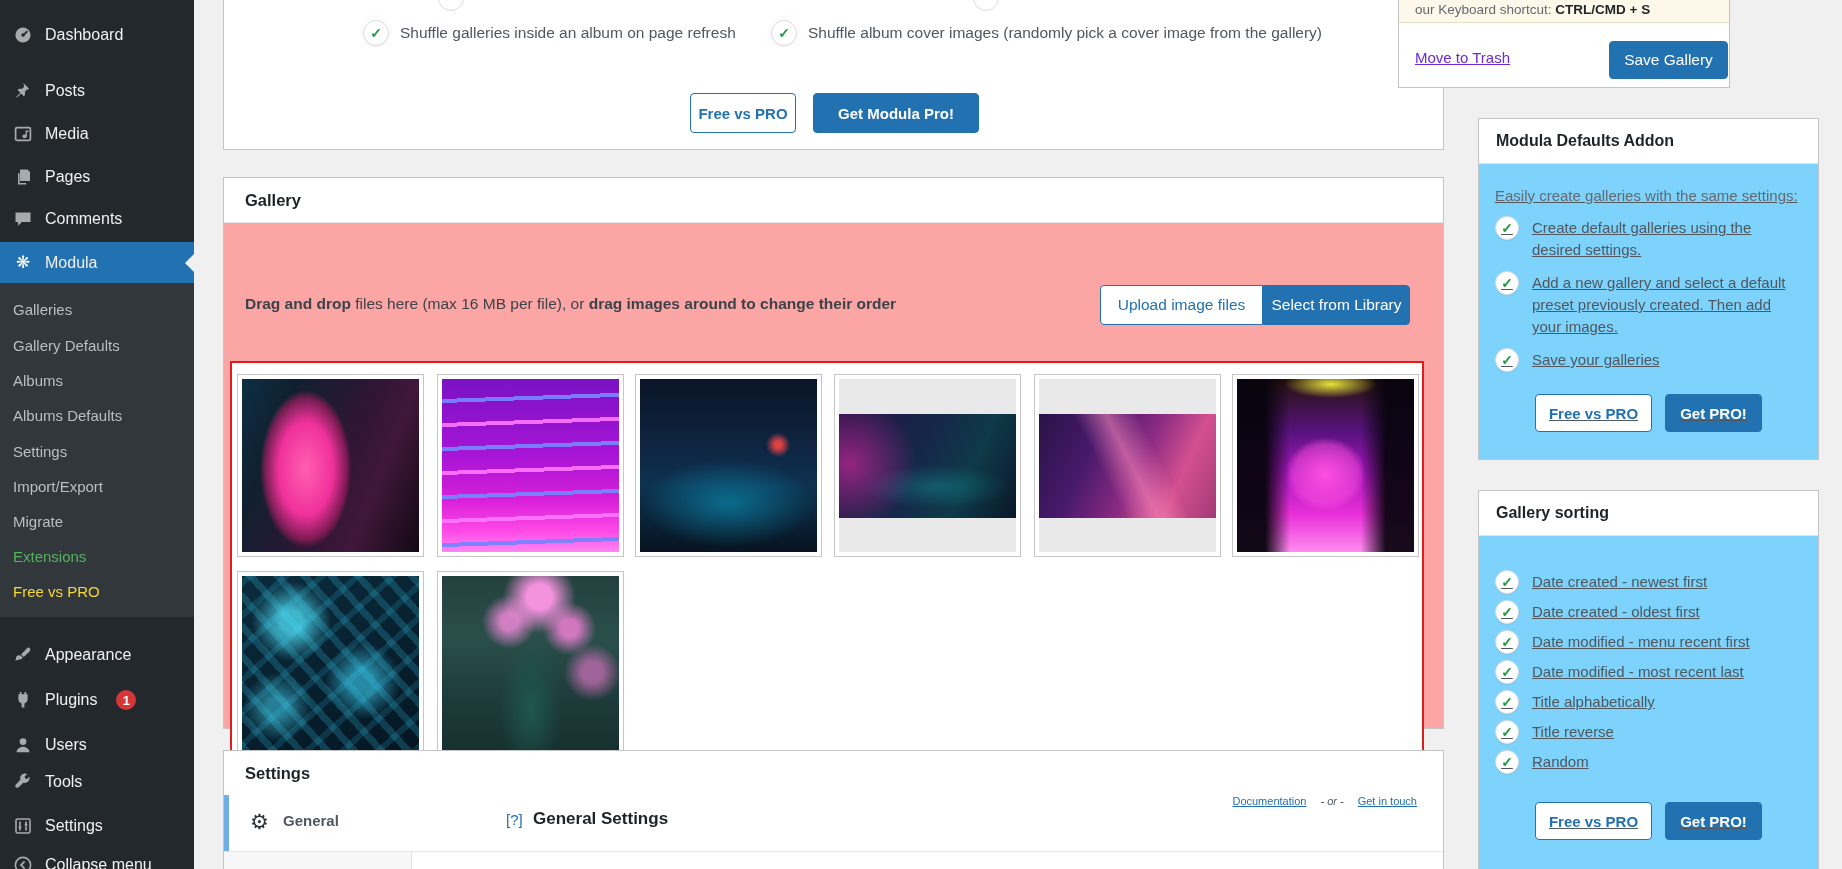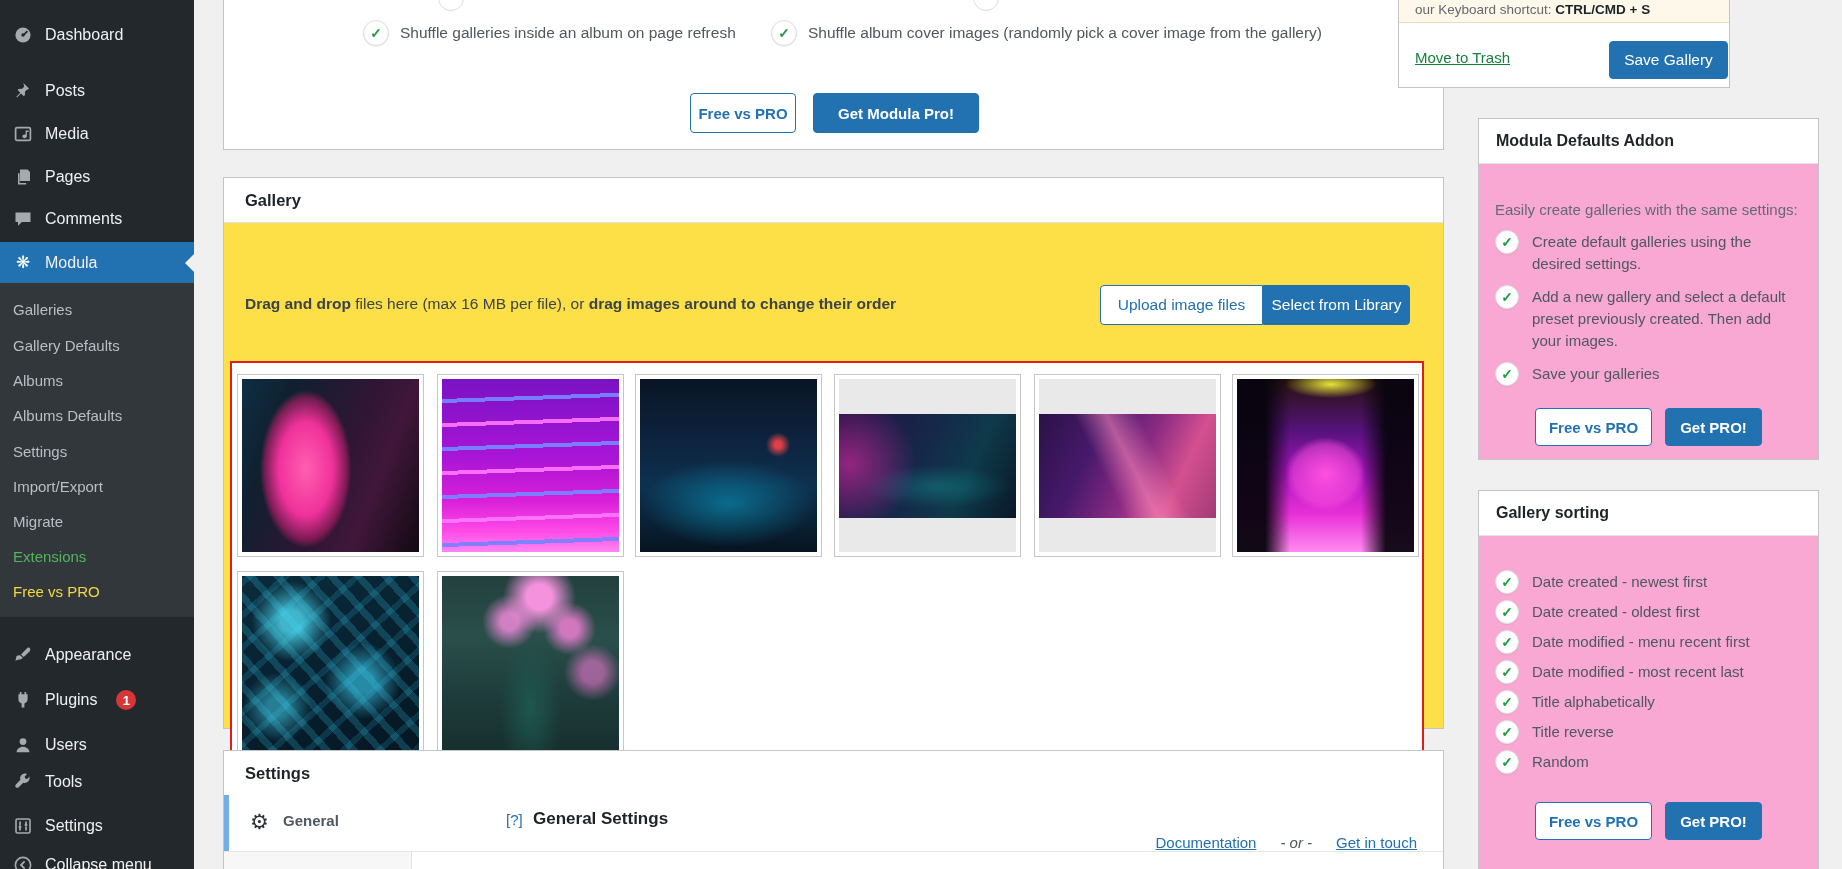--- a/index.html
+++ b/index.html
@@ -35,21 +35,21 @@
   .btn-solid { background:#2271b1; border:1px solid #2271b1; color:#fff; }
   .chk { width:24px; height:24px; flex:0 0 24px; border-radius:50%; background:#fff; border:1px solid #dcdcde;
          display:inline-flex; align-items:center; justify-content:center; color:#229a41; font-weight:700;
          font-size:14px; box-shadow:0 1px 1px rgba(0,0,0,.06); }
   .chk::before { content:"\2713"; }
   
   .cut-chk { position:absolute; top:-15px; width:26px; height:26px; border-radius:50%; background:#fff; border:1px solid #dcdcde; }
   .cbgroup { position:absolute; top:20px; display:flex; align-items:center; gap:11px; font-size:15.5px; color:#50575e; }
   .cbgroup .chk { width:26px; height:26px; flex-basis:26px; }
   
-  .gallery-body { position:absolute; left:0; right:0; top:45px; bottom:0; background:#fde047; }
+  .gallery-body { position:absolute; left:0; right:0; top:45px; bottom:0; background:#fca5a5; }
   .dnd-text { position:absolute; left:21px; top:72px; font-size:15.5px; color:#3c434a; }
   .dnd-text .b { font-weight:700; }
   .upl-group { position:absolute; left:876px; top:62px; display:flex;justify-content:flex-end; }
   .upl-left { border-radius:4px 0 0 4px; width:163px; font-weight:400; font-size:15.5px; }
   .upl-right { border-radius:0 4px 4px 0; width:147px; font-weight:400; font-size:15.5px; }
   .dropzone { position:absolute; left:6px; top:138px; width:1194px; height:407px; border:2px solid #e21b1b; background:#fff; }
   .thumb { position:absolute; width:187px; background:#fff; border:1px solid #c6c6c6; padding:4px; cursor:grab; }
   .thumb-inner { width:100%; height:100%; background:#e9e9e9; display:flex; align-items:center; overflow:hidden; }
   .thumb-img { width:100%; height:100%; }
   .letterbox .thumb-img { height:104px; }
@@ -88,32 +88,32 @@
         radial-gradient(circle at 38% 26%, rgba(250,140,225,.8) 0 5%, rgba(250,140,225,0) 16%),
         radial-gradient(circle at 85% 55%, rgba(240,120,210,.6) 0 6%, rgba(240,120,210,0) 16%),
         radial-gradient(ellipse 22% 50% at 50% 75%, rgba(30,90,80,.9), rgba(30,90,80,0) 80%),
         linear-gradient(180deg, #23403e 0%, #2a4f4b 35%, #1d3b3a 70%, #16302f 100%); }
   
   .gen-row { position:absolute; left:0; right:0; top:44px; height:56px; background:#fff; border-left:5px solid #72aee6; }
   .gear { position:absolute; left:21px; top:14px; font-size:21px; color:#2c3338; line-height:26px; }
   .gen-label { position:absolute; left:54px; top:17px; font-size:15px; color:#50575e;font-weight:bold; }
   .help-badge { position:absolute; left:277px; top:16px; font-size:15px; color:#2271b1; }
   .gen-heading { position:absolute; left:304px; top:14px; font-size:17px; font-weight:700; color:#1d2327; }
-  .doc-links { position:absolute; right:26px; top:0; height:56px; display:flex; align-items:flex-end; gap:24px; font-size:15px; }
+  .doc-links { position:absolute; right:26px; top:0; height:56px; display:flex; align-items:flex-start; gap:14px; font-size:11px; }
   .doc-links a { color:#2271b1; text-decoration:underline; cursor:pointer; }
   .doc-links .or { color:#50575e; font-style:italic; }
   .tab-cut-row { position:absolute; left:0; right:0; top:100px; height:26px; border-top:1px solid #e6e6e6; background:#fff; }
   .tab-cut-col { position:absolute; left:0; top:0; width:188px; height:26px; background:#f7f7f7; border-right:1px solid #e3e3e3; }
   
   .cream-strip { position:absolute; left:0; right:0; top:0; height:23px; background:#fdf8e9; border-bottom:1px solid #e7dfc4;
                  font-size:13.5px; color:#646970; padding:2px 0 0 16px; white-space:nowrap; overflow:hidden; }
   .cream-strip b { color:#1d2327; }
-  .trash-link { position:absolute; left:16px; top:49px; color:#15803d; text-decoration:underline; font-size:15px; cursor:pointer; }
+  .trash-link { position:absolute; left:16px; top:49px; color:#6d28d9; text-decoration:underline; font-size:15px; cursor:pointer; }
   .save-btn { position:absolute; left:210px; top:41px; width:119px; height:38px; font-weight:400; font-size:15.5px; }
-  .box-body { position:absolute; left:0; right:0; top:45px; bottom:0; background:#f9a8d4; padding:36px 16px 0 16px; overflow:hidden; }
+  .box-body { position:absolute; left:0; right:0; top:45px; bottom:0; background:#7dd3fc; padding:22px 16px 0 16px; overflow:hidden;text-decoration:underline; }
   .box-intro { font-size:15px; line-height:20px; color:#646970; }
   .citem { display:flex; gap:13px; align-items:flex-start; font-size:15px; line-height:22px; color:#50575e; margin-top:11px; }
   .citem .chk { margin-top:-1px; }
   .box-btns { display:flex; gap:13px; justify-content:center; margin-top:22px; }
   .sort-intro { text-align:center; padding:0 14px; font-size:15px; line-height:24px; color:#646970; margin-top:0; }
   .sort-list .citem { margin-top:6px; align-items:center; line-height:24px; }
 </style>
 </head>
 <body>
 

